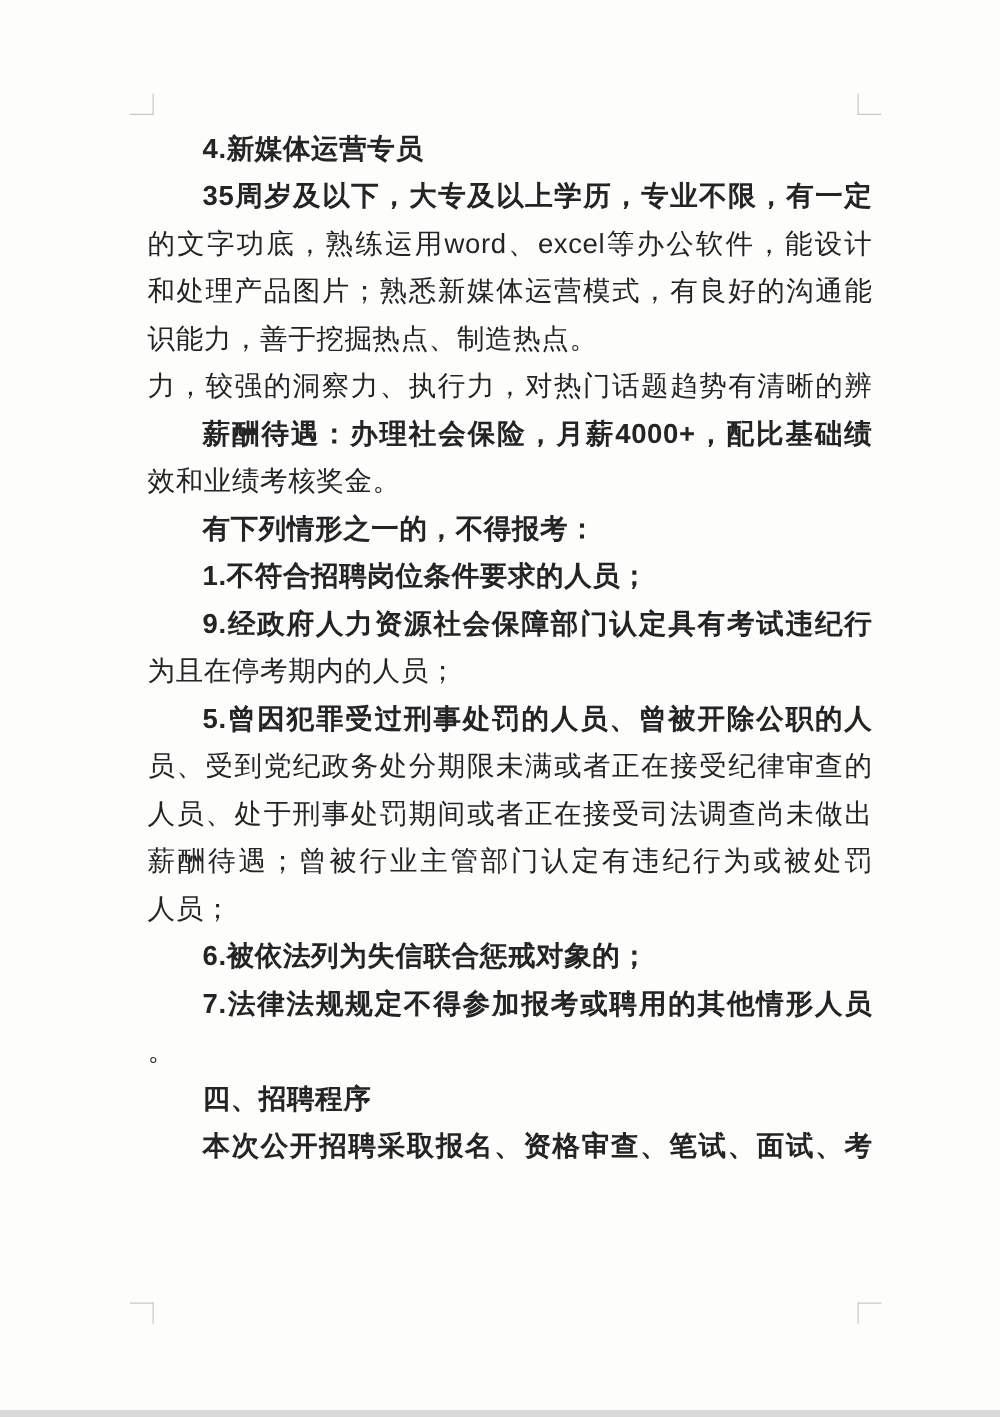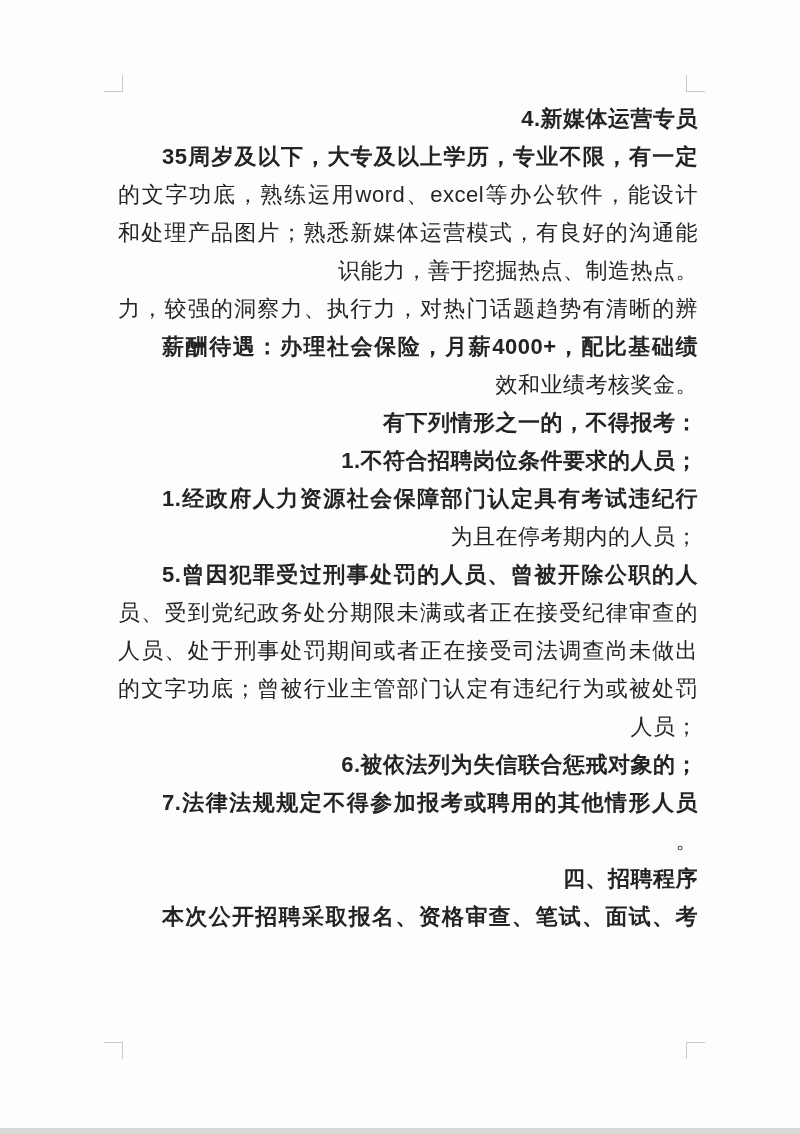--- a/index.html
+++ b/index.html
@@ -20,21 +20,21 @@
     left: 118px;
     top: 100px;
     width: 580px;
     font-size: 22px;
     line-height: 38px;
     color: var(--text-color, #242424);
     letter-spacing: 0.5px;
   }
   .line {
     min-height: 38px;
-    text-align: right;
+    text-align: left;
   }
   .line.justify {
     text-align: justify;
     text-align-last: justify;
     text-justify: inter-character;
   }
   .line.indent {
     text-indent: 2em;
     font-weight: bold;
   }
@@ -88,26 +88,26 @@
       <div class="line indent bold">4.新媒体运营专员</div>
       <div class="line justify indent">35周岁及以下，大专及以上学历，专业不限，有一定</div>
       <div class="line justify">的文字功底，熟练运用word、excel等办公软件，能设计</div>
       <div class="line justify">和处理产品图片；熟悉新媒体运营模式，有良好的沟通能</div>
       <div class="line">识能力，善于挖掘热点、制造热点。</div>
       <div class="line justify">力，较强的洞察力、执行力，对热门话题趋势有清晰的辨</div>
       <div class="line justify indent">薪酬待遇：办理社会保险，月薪4000+，配比基础绩</div>
       <div class="line">效和业绩考核奖金。</div>
       <div class="line indent bold">有下列情形之一的，不得报考：</div>
       <div class="line indent">1.不符合招聘岗位条件要求的人员；</div>
-      <div class="line justify indent">1.经政府人力资源社会保障部门认定具有考试违纪行</div>
+      <div class="line justify indent">9.经政府人力资源社会保障部门认定具有考试违纪行</div>
       <div class="line">为且在停考期内的人员；</div>
       <div class="line justify indent">5.曾因犯罪受过刑事处罚的人员、曾被开除公职的人</div>
       <div class="line justify">员、受到党纪政务处分期限未满或者正在接受纪律审查的</div>
       <div class="line justify">人员、处于刑事处罚期间或者正在接受司法调查尚未做出</div>
-      <div class="line justify">的文字功底；曾被行业主管部门认定有违纪行为或被处罚</div>
+      <div class="line justify">薪酬待遇；曾被行业主管部门认定有违纪行为或被处罚</div>
       <div class="line">人员；</div>
       <div class="line indent">6.被依法列为失信联合惩戒对象的；</div>
       <div class="line justify indent">7.法律法规规定不得参加报考或聘用的其他情形人员</div>
       <div class="line">。</div>
       <div class="line indent">四、招聘程序</div>
       <div class="line justify indent">本次公开招聘采取报名、资格审查、笔试、面试、考</div>
     </div>
 
   <div class="bottom-strip"></div>
 </div>

